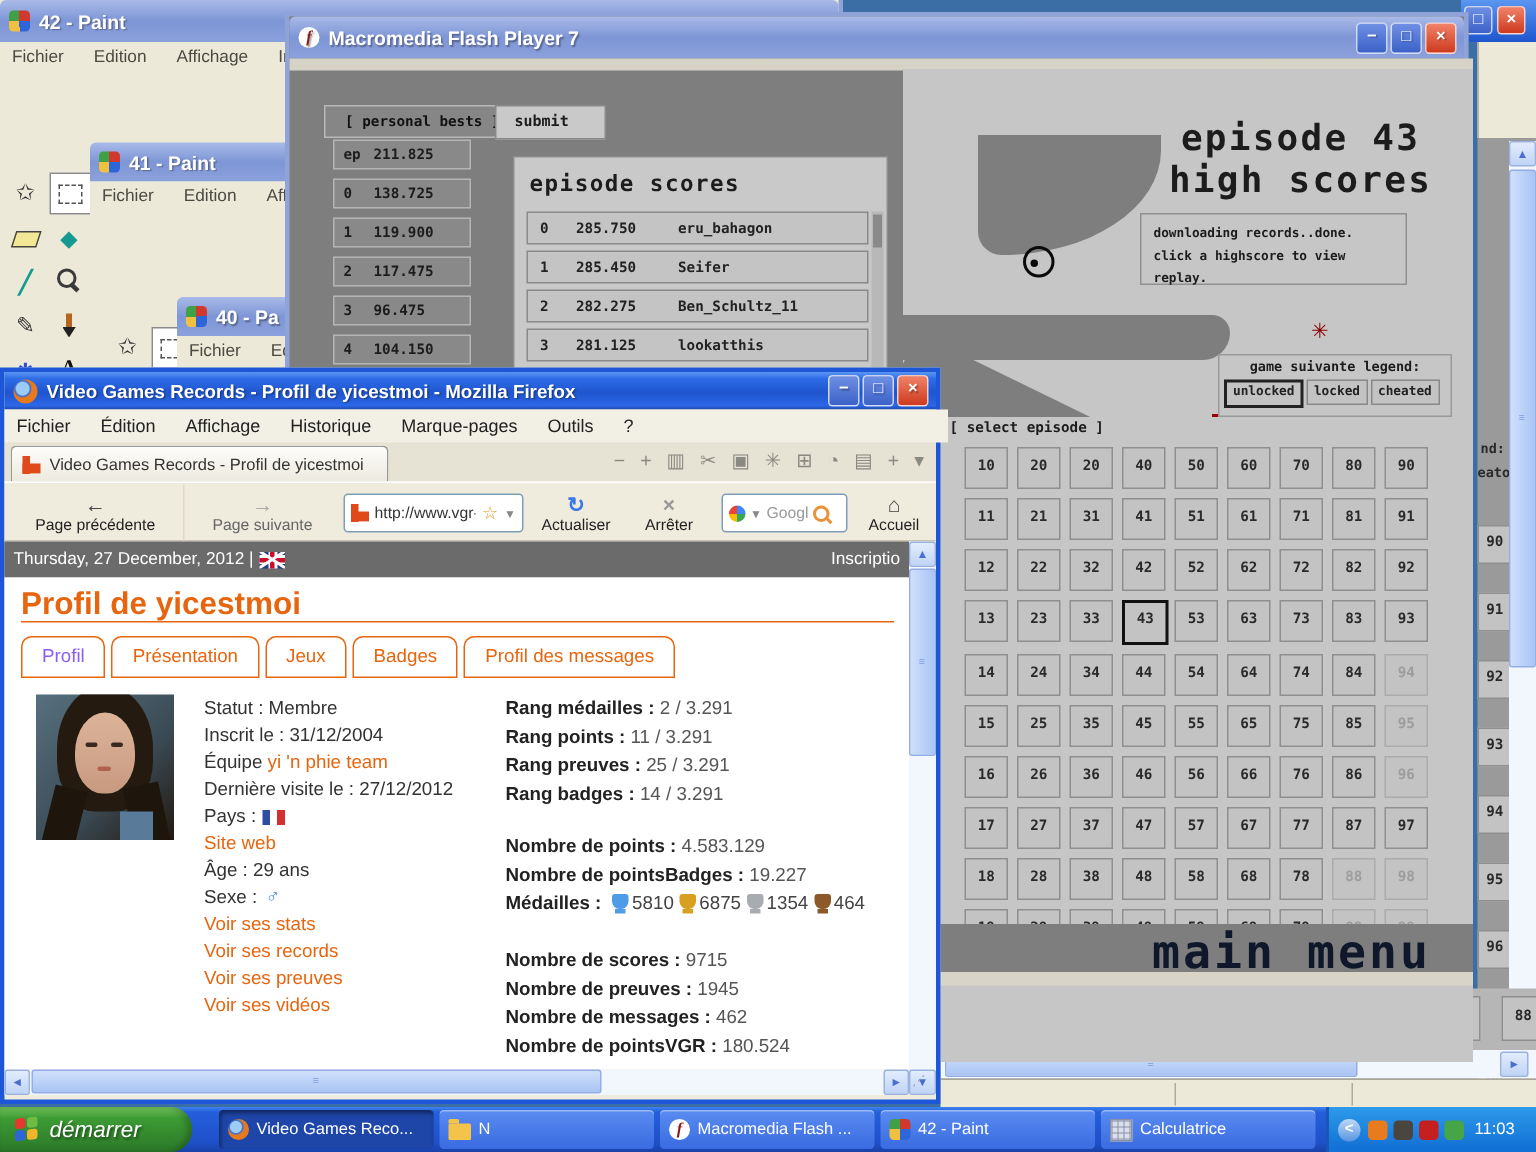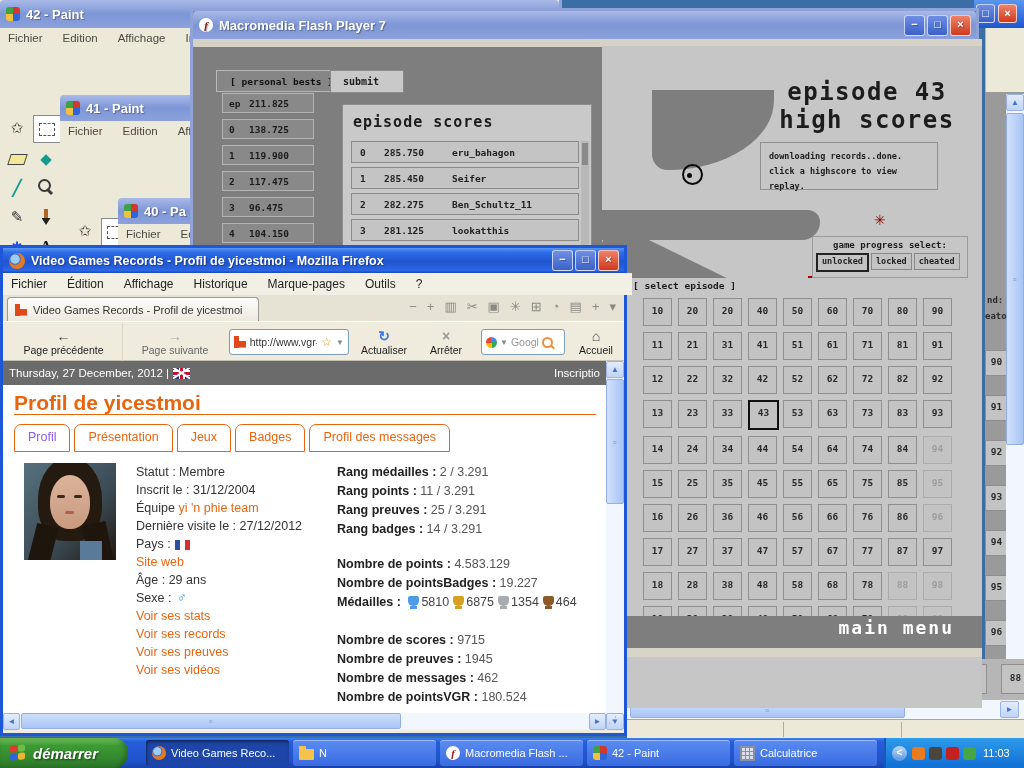--- a/index.html
+++ b/index.html
@@ -83,21 +83,21 @@
   .scroll-thumb.h{background:linear-gradient(180deg,#CFE0FB,#A9C4F4)}
   .grip{position:absolute;left:50%;top:50%;transform:translate(-50%,-50%);color:#7E9CD8;font-size:7px;letter-spacing:1px}
 
   
   .taskbar{position:absolute;left:0;top:738px;width:1024px;height:30px;
            background:linear-gradient(180deg,#3C82F0 0%,#255EDB 12%,#1F50C8 80%,#1941A8 100%)}
   .startbtn{position:absolute;left:0;top:0;width:128px;height:30px;border-radius:0 14px 14px 0;
             background:linear-gradient(180deg,#74C45C 0%,#3D9B34 25%,#2E7D2A 90%);
             display:flex;align-items:center;gap:7px;padding-left:10px;box-sizing:border-box;
             box-shadow:inset -3px 0 5px rgba(0,0,0,.25)}
-  .startbtn .lbl{color:#fff;font-weight:bold;font-style:italic;font-size:15px;text-shadow:1px 1px 2px rgba(0,0,0,.5)}
+  .startbtn .lbl{color:#fff;font-weight:normal;font-style:italic;font-size:15px;text-shadow:1px 1px 2px rgba(0,0,0,.5)}
   .xpflag{width:16px;height:16px;display:grid;grid-template-columns:7px 7px;grid-auto-rows:7px;gap:1px;transform:skewY(-6deg)}
   .xpflag i{border-radius:2px}
   .taskbtn{position:absolute;top:2px;height:26px;width:143px;border-radius:3px;display:flex;align-items:center;
            gap:5px;padding:0 6px;box-sizing:border-box;color:#fff;font-size:11px;white-space:nowrap;overflow:hidden;
            background:linear-gradient(180deg,#5A8CF2,#3A6BE0);box-shadow:inset 0 1px 0 rgba(255,255,255,.4)}
   .taskbtn.pressed{background:#1E46A8;box-shadow:inset 1px 2px 3px rgba(0,0,0,.45)}
   .tico{flex:0 0 auto}
   .tray{position:absolute;right:0;top:0;width:140px;height:30px;display:flex;align-items:center;gap:5px;
         background:linear-gradient(180deg,#2E9BEB 0%,#1372D6 90%);border-left:2px solid #1A55B8;padding-left:6px;box-sizing:border-box}
   .chip{width:13px;height:13px;border-radius:3px;background:var(--c,#888)}
@@ -346,21 +346,21 @@
     <div class="a mono" style="left:150px;top:32px;width:230px;text-align:center;font-size:24px;letter-spacing:1.5px">episode 43</div>
     <div class="a mono" style="left:150px;top:60px;width:230px;text-align:center;font-size:24px;letter-spacing:1.5px">high scores</div>
     <div class="a" style="left:158px;top:96px;width:178px;height:48px;border:1px solid #909090;padding:6px 8px;box-sizing:border-box">
       <div class="mono" style="font-size:8.5px;line-height:15px">downloading records..done.</div>
       <div class="mono" style="font-size:8.5px;line-height:15px">click a highscore to view replay.</div>
     </div>
     <div class="a" style="left:272px;top:166px;color:#8B0000;font-size:14px">✳</div>
     <div class="a" style="left:206px;top:230px;width:4px;height:4px;background:#A00000"></div>
 
     <div class="a" style="left:210px;top:190px;width:156px;height:42px;background:#C6C6C6;border:1px solid #9a9a9a">
-      <div class="mono" style="text-align:center;font-size:9px;margin-top:3px">game progress select:</div>
+      <div class="mono" style="text-align:center;font-size:9px;margin-top:3px">game suivante legend:</div>
       <div style="display:flex;gap:2px;margin:3px 0 0 3px">
         <span class="legend-cell sel mono">unlocked</span>
         <span class="legend-cell mono">locked</span>
         <span class="legend-cell mono">cheated</span>
       </div>
     </div>
 
     <div class="a" style="left:0;top:232px;width:380px;height:338px;background:#C6C6C6">
       <div class="a mono" style="left:31px;top:2px;font-size:9.5px">[ select episode ]</div>
       <div class="a" style="left:-22px;top:20px;display:flex;flex-direction:column;gap:6px">
@@ -466,21 +466,21 @@
           <div class="gcell mono">59</div>
           <div class="gcell mono">69</div>
           <div class="gcell mono">79</div>
           <div class="gcell mono dim">89</div>
           <div class="gcell mono dim">99</div>
         </div>
     </div>
   </div>
 
   <div class="a" style="left:0;top:605px;width:789px;height:32px;background:#7E7E7E">
-    <div class="mono" style="position:absolute;right:28px;top:1px;font-size:18px;letter-spacing:2px;color:#ffffff">main menu</div>
+    <div class="mono" style="position:absolute;right:28px;top:1px;font-size:31px;letter-spacing:2px;color:#0f172a">main menu</div>
   </div>
   <div class="a" style="left:0;top:637px;width:789px;height:9px;background:#D8D4C8"></div>
 </div>
 
 <div class="win" style="left:0;top:245px;width:627px;height:491px;border:3px solid #1E56D8;background:#EFEBDD">
   <div class="tb active" style="height:25px;border-radius:0">
     <span class="ff-ico" style="margin-right:6px"></span>
     <span style="font-size:12.5px">Video Games Records - Profil de yicestmoi - Mozilla Firefox</span>
     <span class="tbtns">
       <span class="tbtn">−</span>

